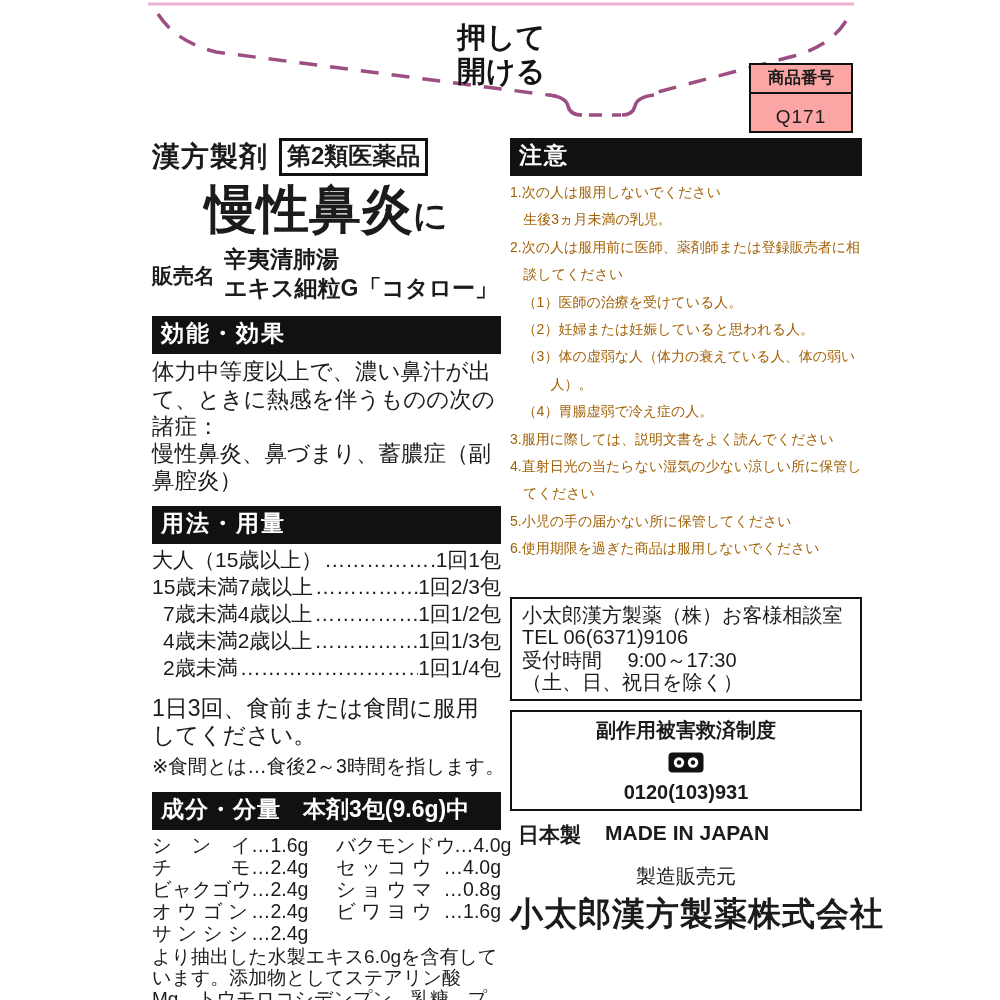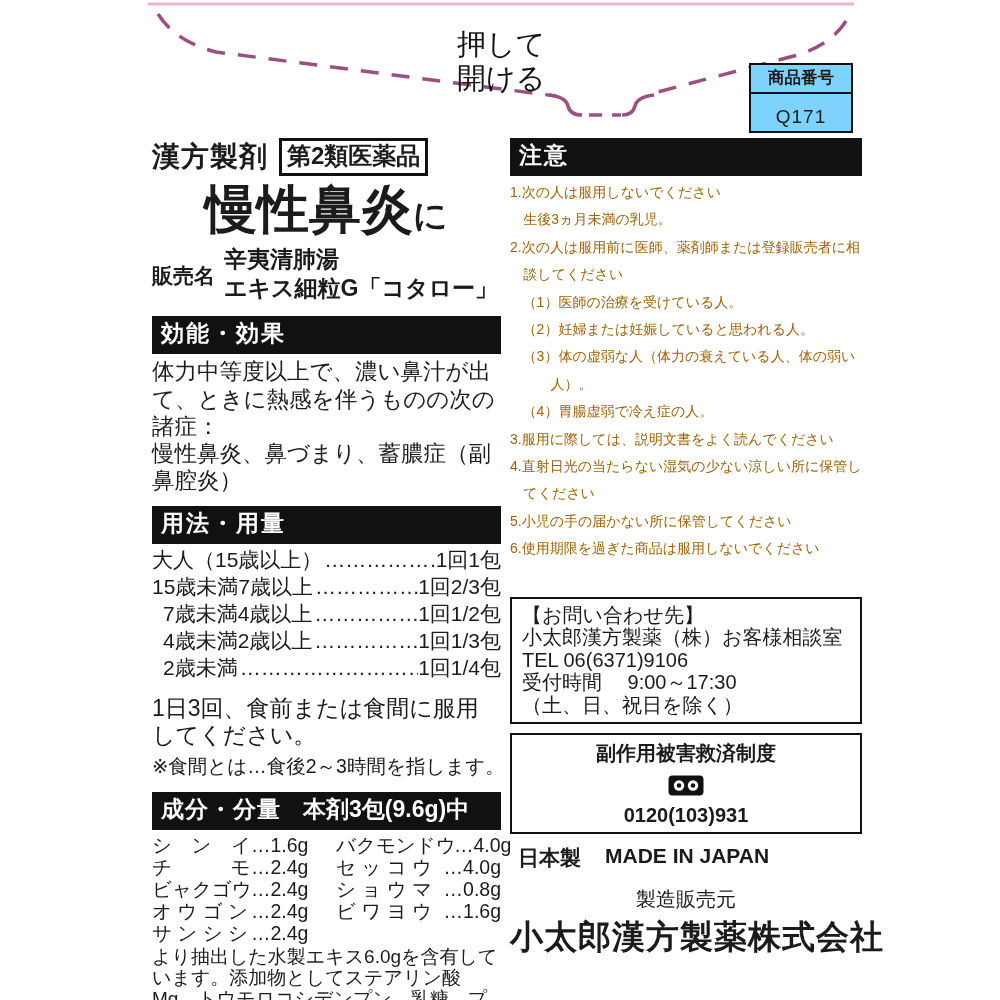--- a/index.html
+++ b/index.html
@@ -1,23 +1,23 @@
 <!DOCTYPE html>
 <html><head>
 <meta charset="utf-8">
 <style>
   html,body{margin:0;padding:0;background:#ffffff;}
   .sheet{position:relative;width:1000px;height:1000px;background:#ffffff;overflow:hidden;
          font-family:"Liberation Sans","DejaVu Sans",sans-serif;color:#1b1b1b;}
   
   .flap-svg{position:absolute;left:0;top:0;}
-  .open-label{position:absolute;left:457px;top:28px;font-size:29px;font-weight:400;
+  .open-label{position:absolute;left:457px;top:21px;font-size:29px;font-weight:700;
               line-height:1.16;color:#141414;}
   .code-box{position:absolute;left:749px;top:63px;width:100px;border:2.5px solid #111;
-            background:#7dd3fc;text-align:center;}
+            background:#fca5a5;text-align:center;}
   .code-box .code-title{font-size:16.5px;font-weight:bold;padding:2px 0 3px;border-bottom:2.5px solid #111;}
   .code-box .code-value{font-size:19px;padding:12px 0 3px;letter-spacing:1px;}
   
   .col-left{position:absolute;left:152px;top:138px;width:349px;}
   .col-right{position:absolute;left:510px;top:138px;width:352px;}
   
   .brand-row{display:flex;align-items:center;gap:11px;}
   .brand{font-size:28px;font-weight:bold;letter-spacing:1px;}
   .drug-class{border:3px solid #111;font-size:24px;font-weight:bold;padding:0 5px 2px;line-height:1.25;}
   .headline{margin-top:6px;text-align:center;font-weight:bold;font-size:52px;letter-spacing:0px;
@@ -210,21 +210,20 @@
       <div class="cl-s">（2）妊婦または妊娠していると思われる人。</div>
       <div class="cl-s">（3）体の虚弱な人（体力の衰えている人、体の弱い人）。</div>
       <div class="cl-s">（4）胃腸虚弱で冷え症の人。</div>
       <div class="cl-n">3.服用に際しては、説明文書をよく読んでください</div>
       <div class="cl-n">4.直射日光の当たらない湿気の少ない涼しい所に保管してください</div>
       <div class="cl-n">5.小児の手の届かない所に保管してください</div>
       <div class="cl-n">6.使用期限を過ぎた商品は服用しないでください</div>
     </div>
 
     <div class="contact-box">
-      <div>【お問い合わせ先】</div>
       <div>小太郎漢方製薬（株）お客様相談室</div>
       <div>TEL 06(6371)9106</div>
       <div>受付時間　 9:00～17:30</div>
       <div>（土、日、祝日を除く）</div>
     </div>
 
     <div class="relief-box">
       <span>副作用被害救済制度</span>
       <svg class="freedial" width="36" height="21" viewBox="0 0 36 21">
         <rect x="0.5" y="0.5" width="35" height="20" rx="4" fill="#111"></rect>

